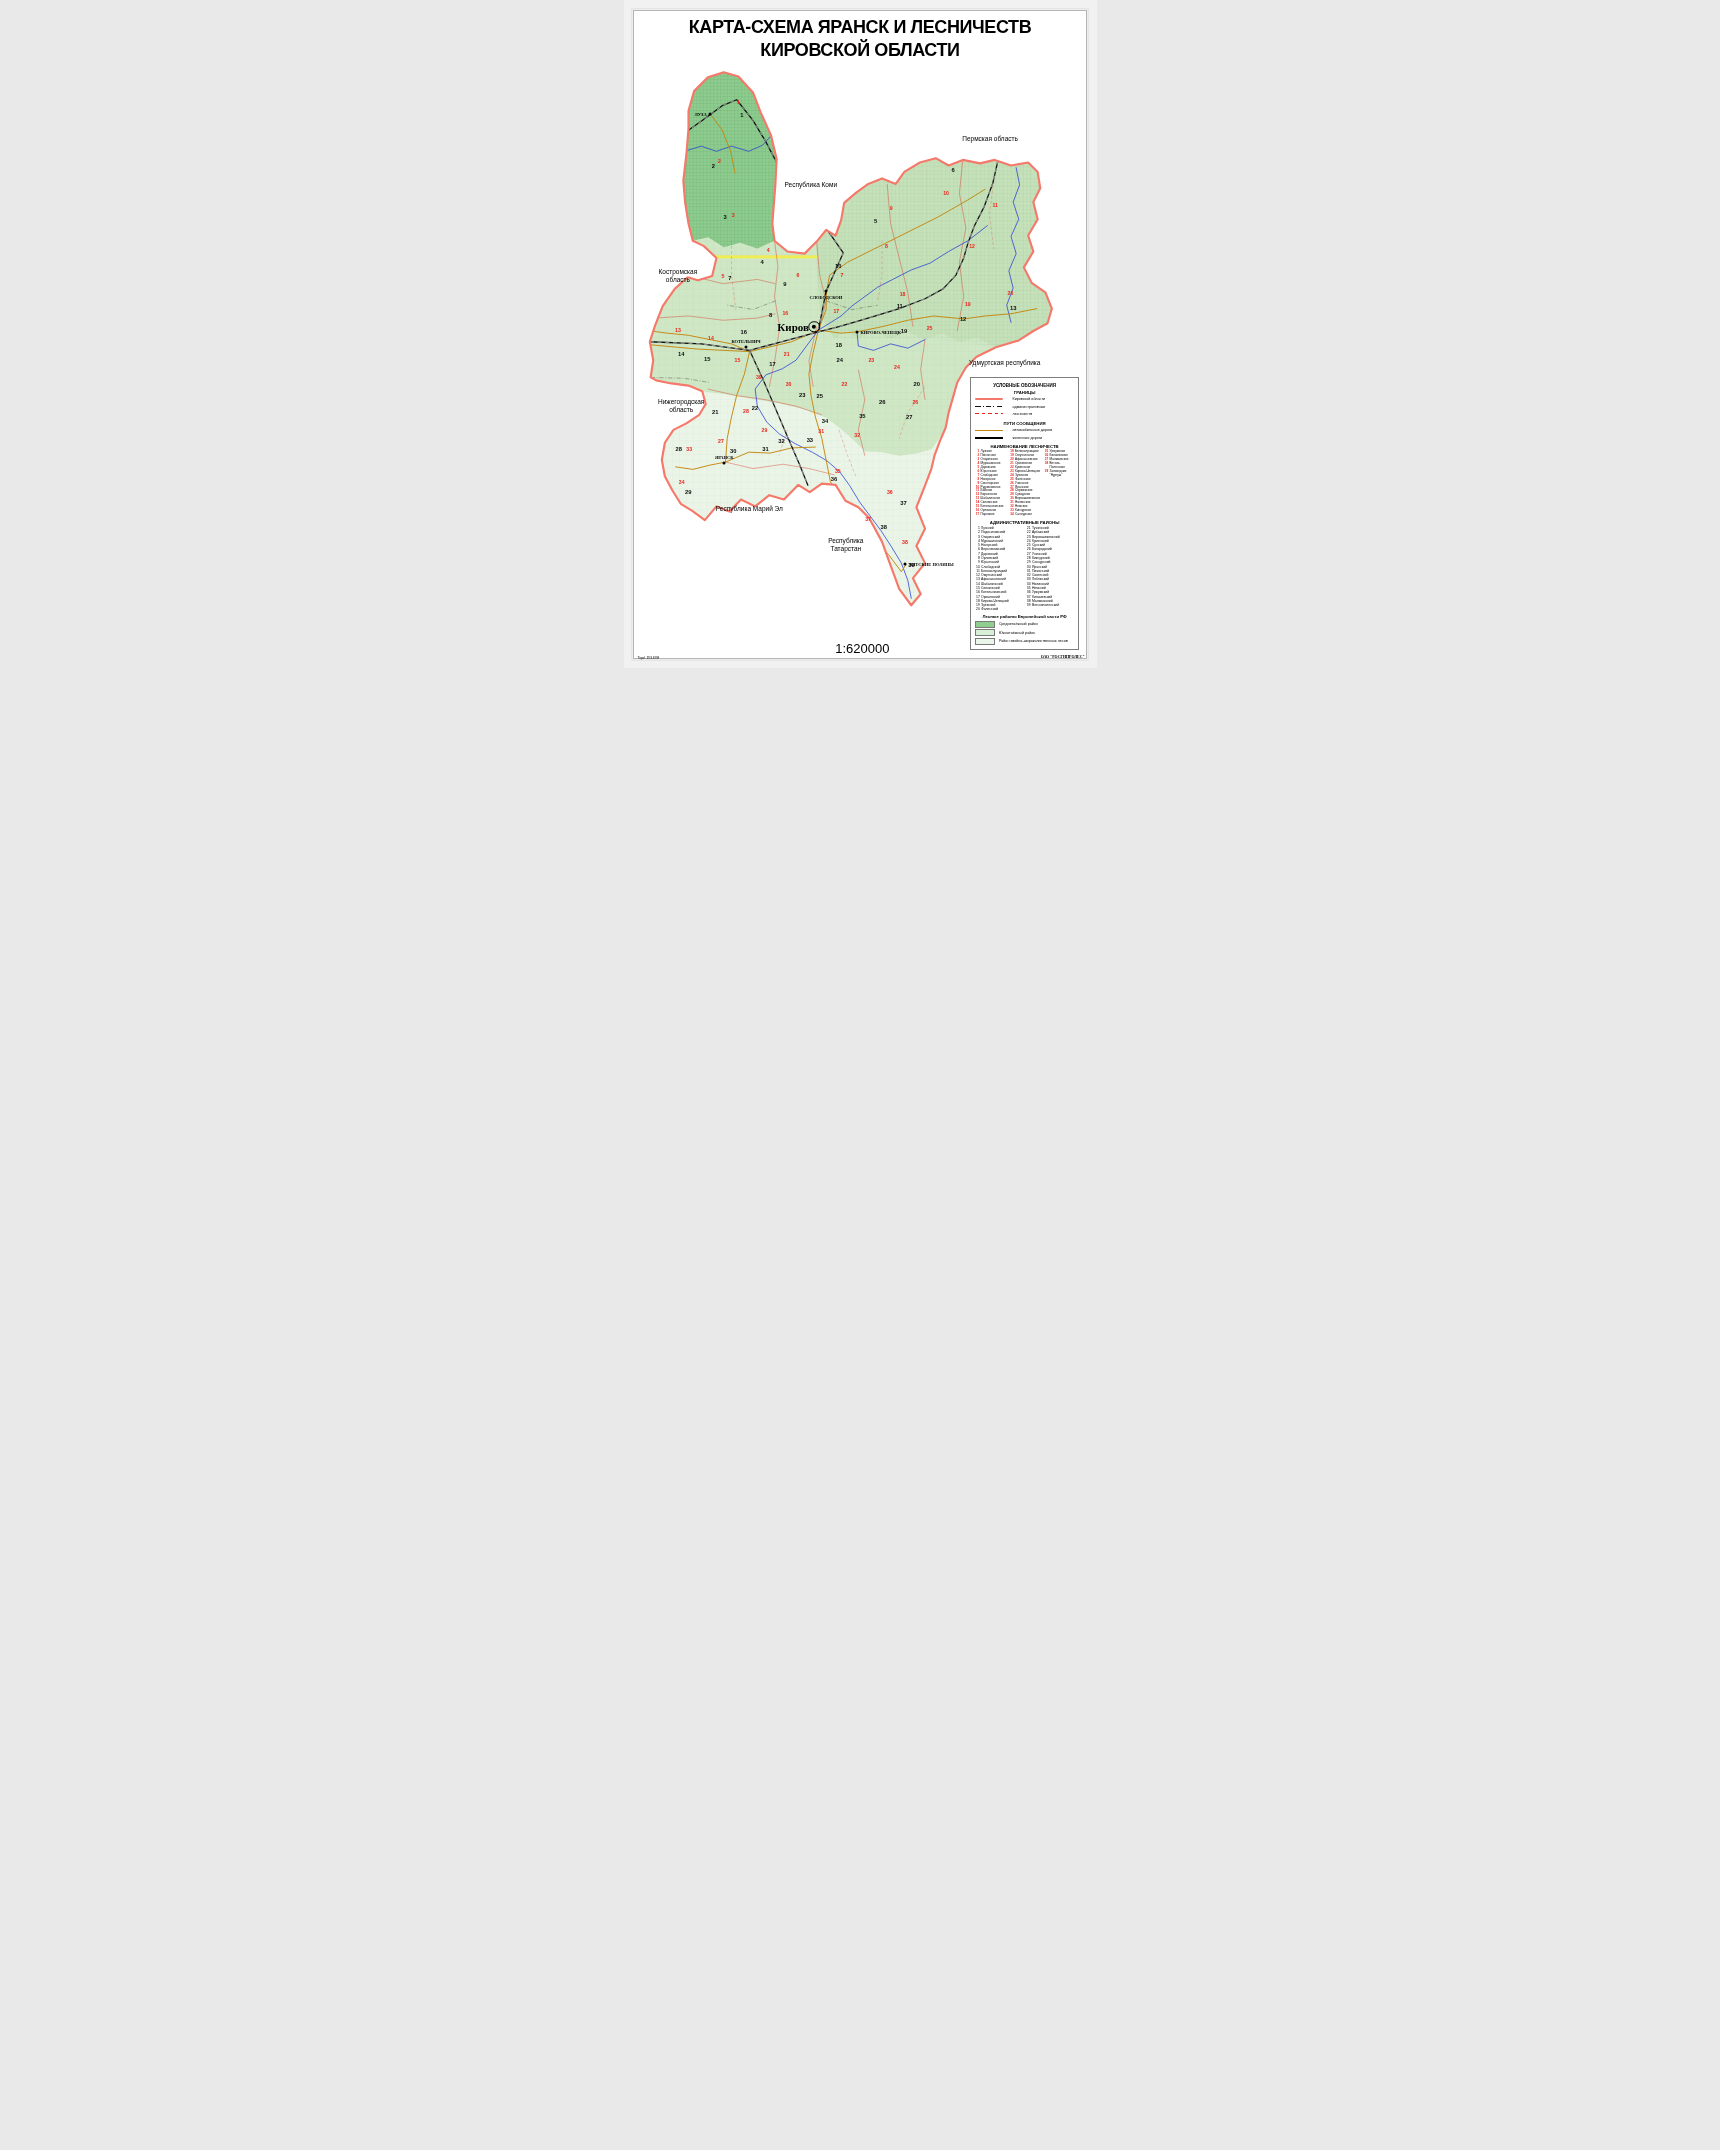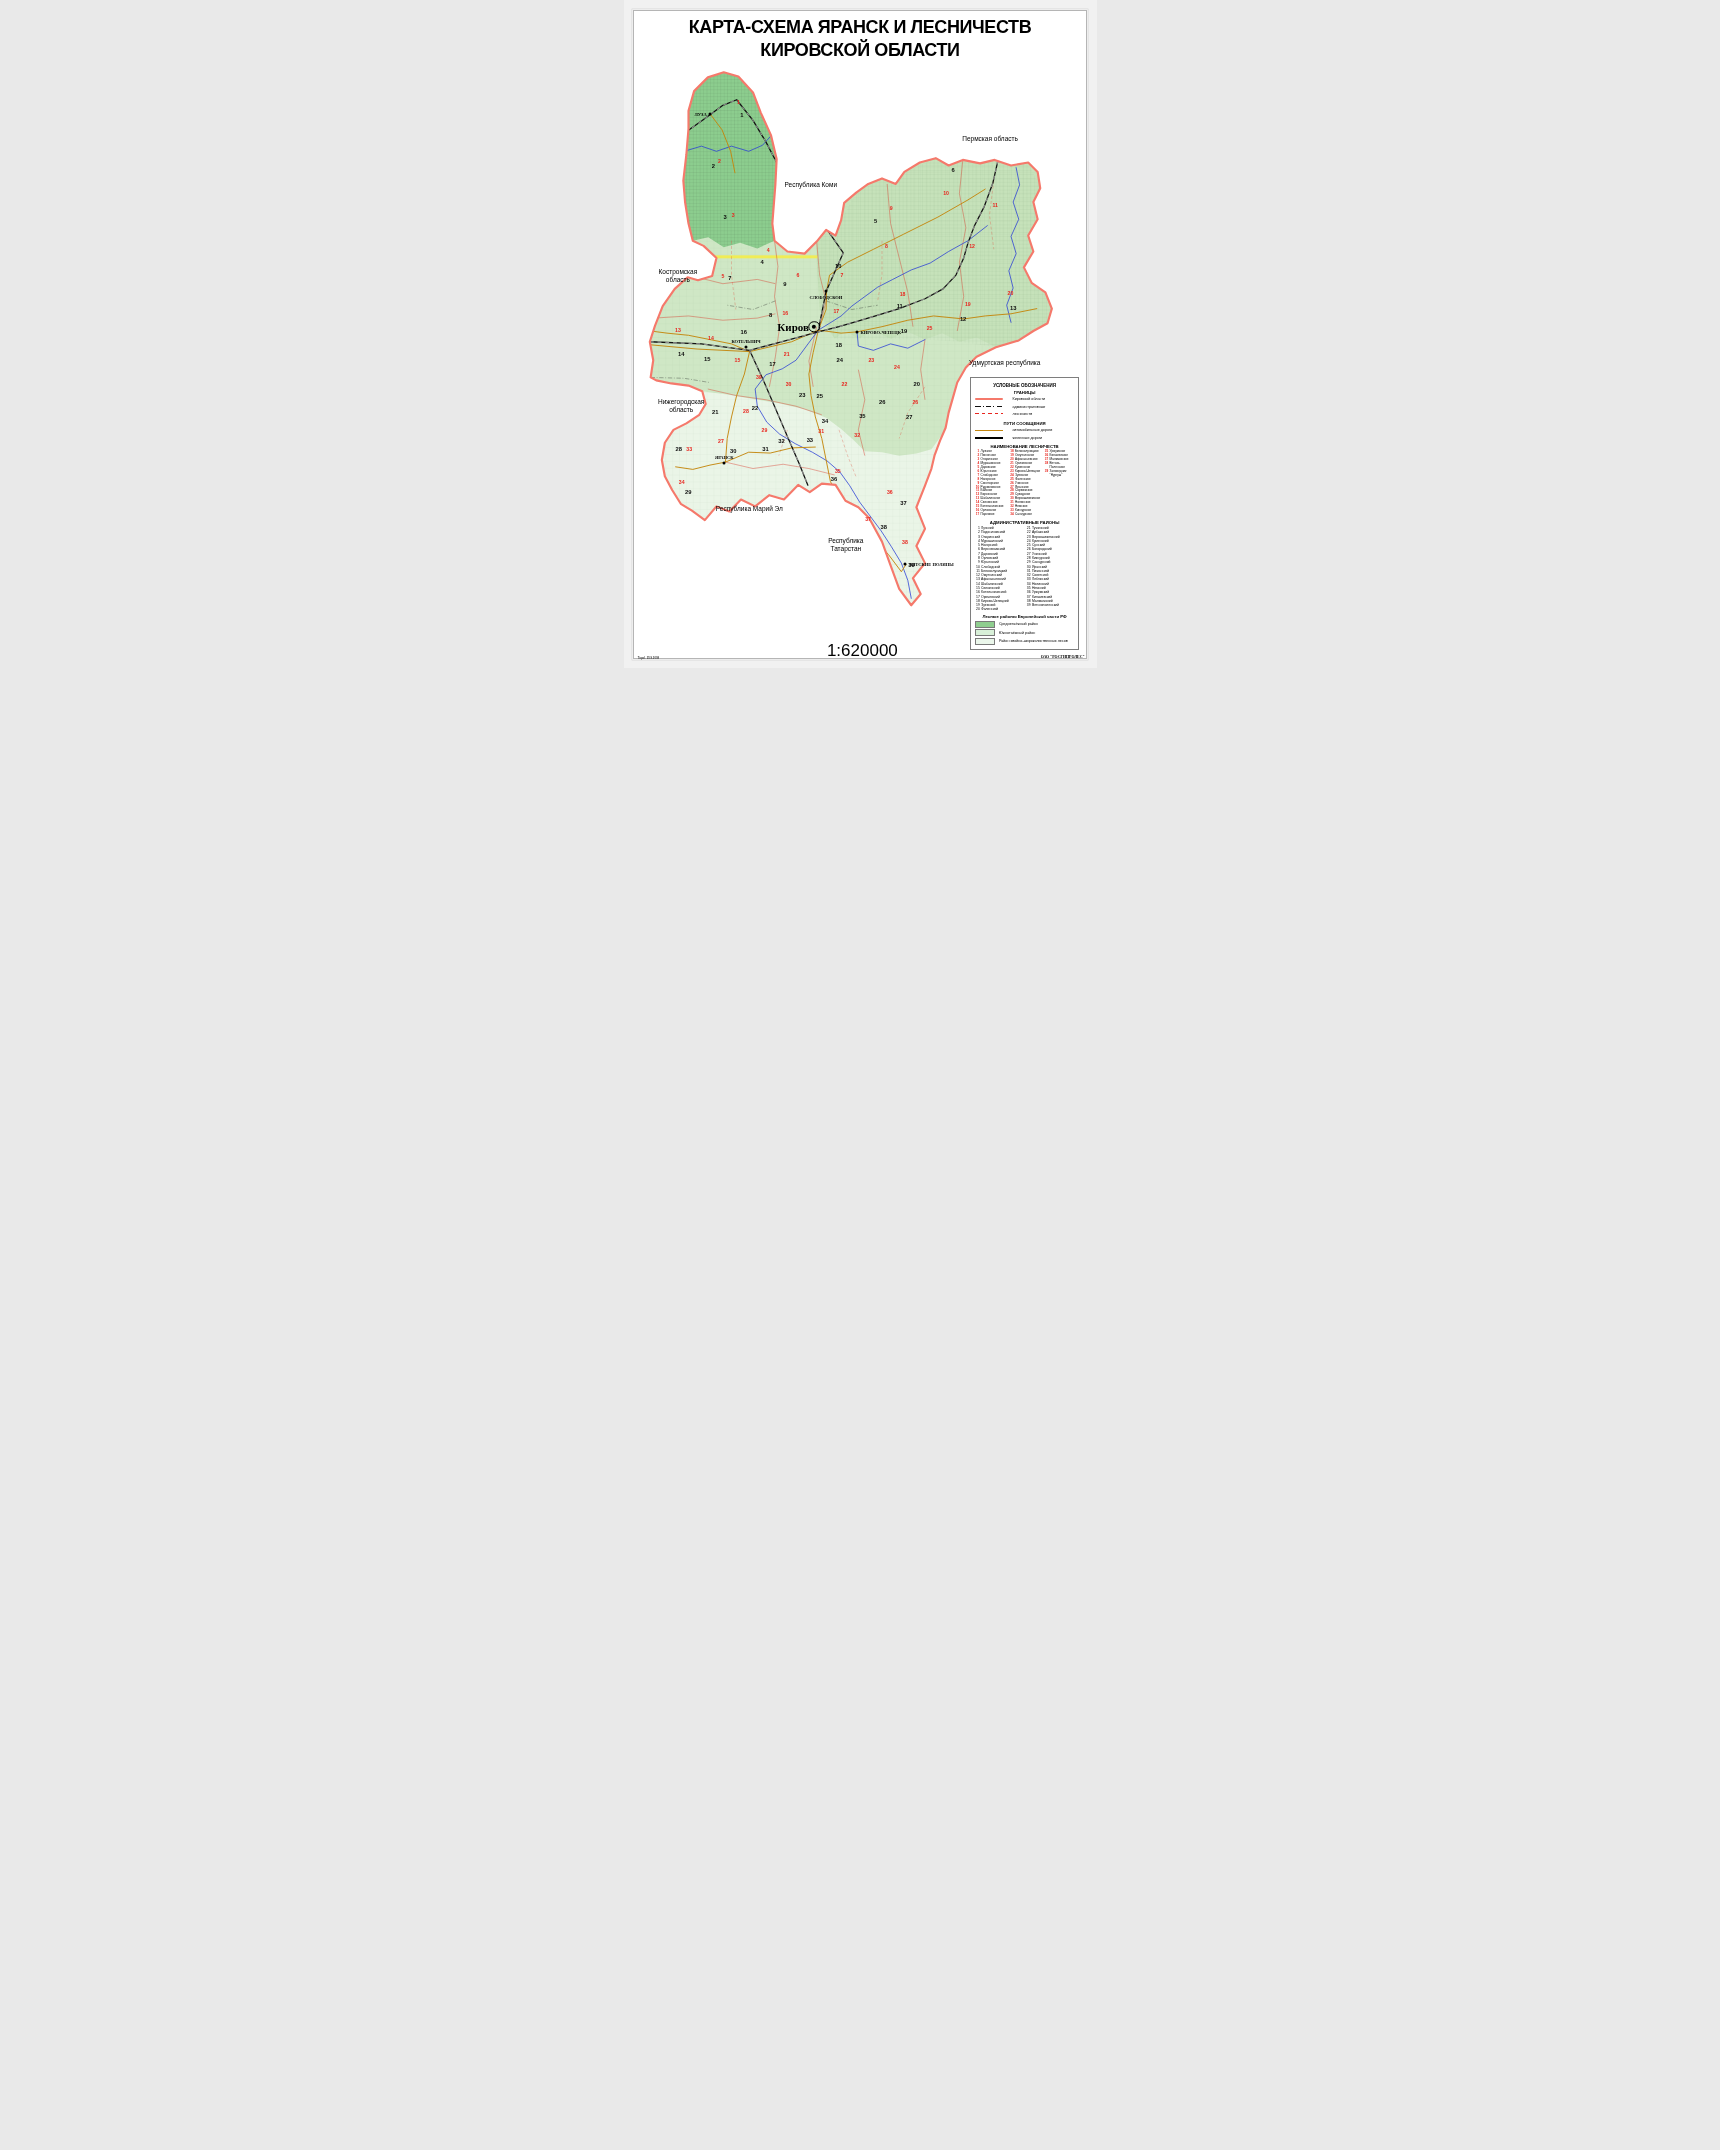--- a/index.html
+++ b/index.html
@@ -51,21 +51,21 @@
   .lg-col.narrow{flex:0 0 31%;}
   .f-item{display:flex;font-size:3.1px;line-height:1.28;}
   .f-num{flex:0 0 4.7px;color:#e8261f;font-weight:bold;text-align:right;margin-right:1.3px;}
   .d-item{display:flex;font-size:3.4px;line-height:1.26;}
   .d-num{flex:0 0 5.2px;text-align:right;margin-right:1.3px;}
   .fr-row{display:flex;align-items:center;margin:1.3px 0;}
   .fr-swatch{flex:0 0 20px;height:7.3px;border:0.4px solid #7a7a7a;}
   .fr-label{font-size:3.7px;margin-left:4.3px;line-height:1.2;}
   
   .scale{position:absolute;left:50.5%;top:95.9%;transform:translateX(-50%);
-         font-size:17px;color:#000;}
+         font-size:13px;color:#000;}
   .credit-left{position:absolute;left:3%;top:98.2%;font-size:2.8px;font-weight:bold;color:#444;}
   .credit-right{position:absolute;right:2.5%;top:98%;font-size:3.9px;font-weight:bold;
          font-family:"Liberation Serif",serif;color:#000;}
 </style>
 </head>
 <body>
 
 <div class="page">
   <div class="page-frame"></div>
 

